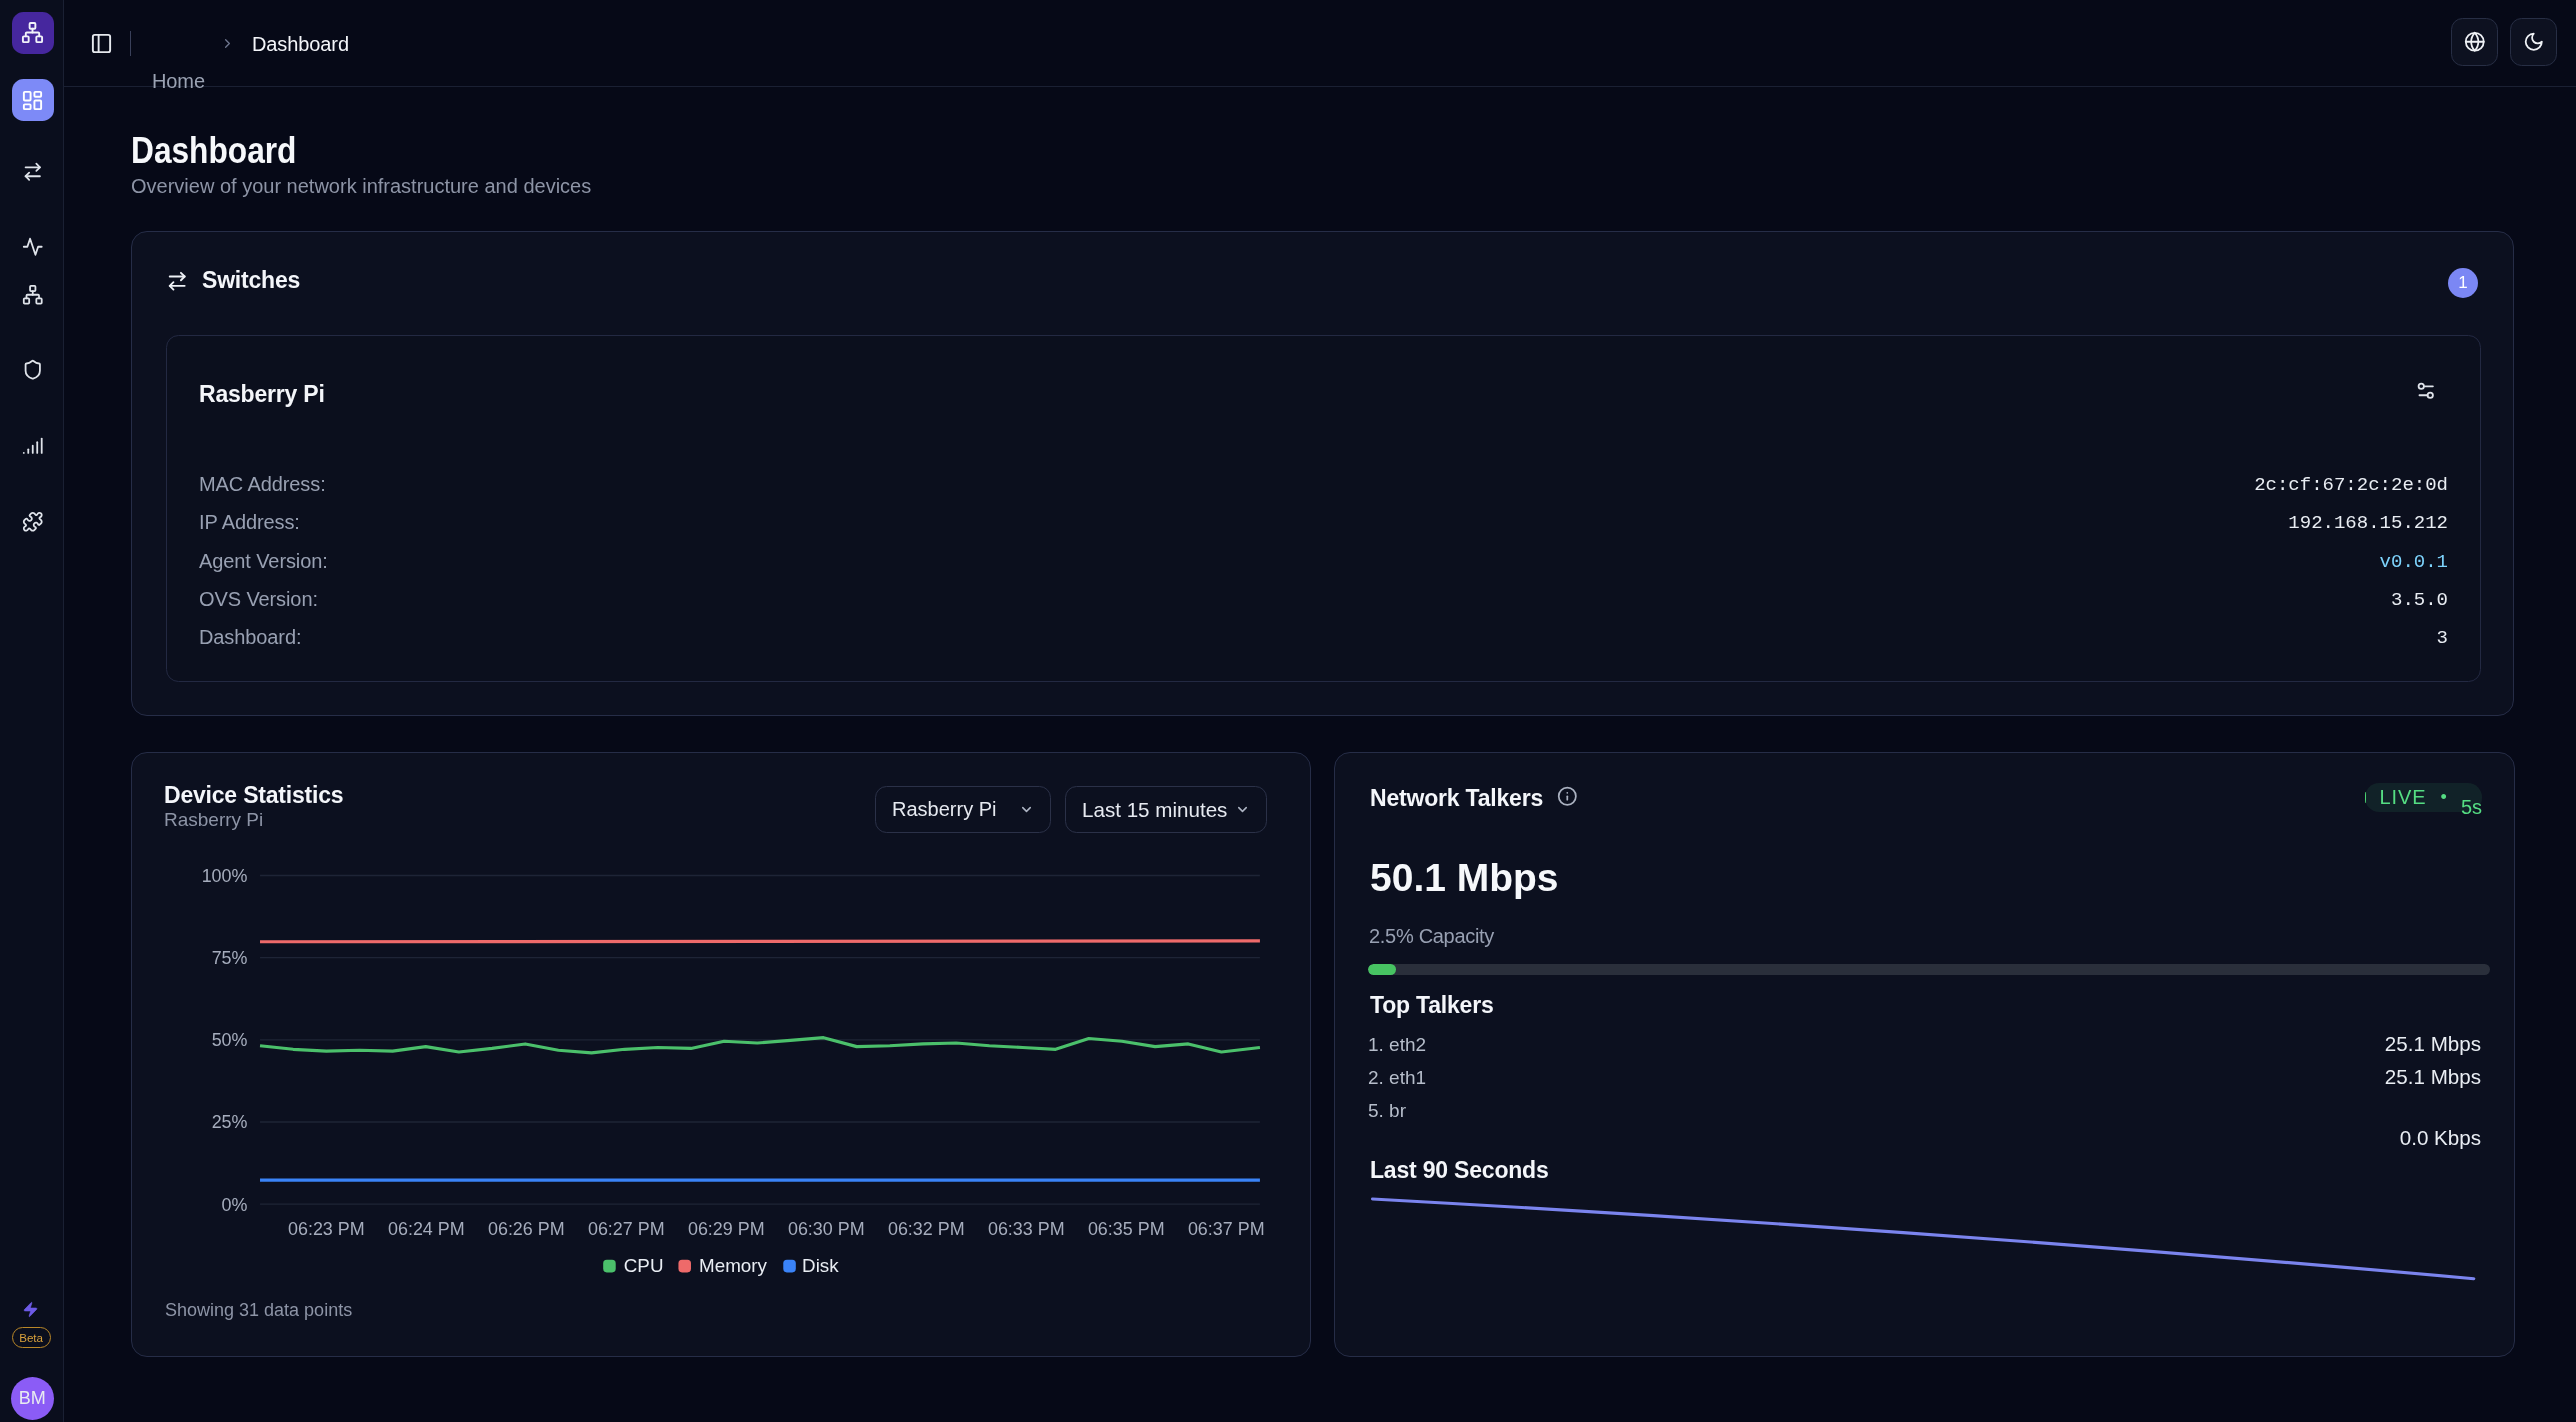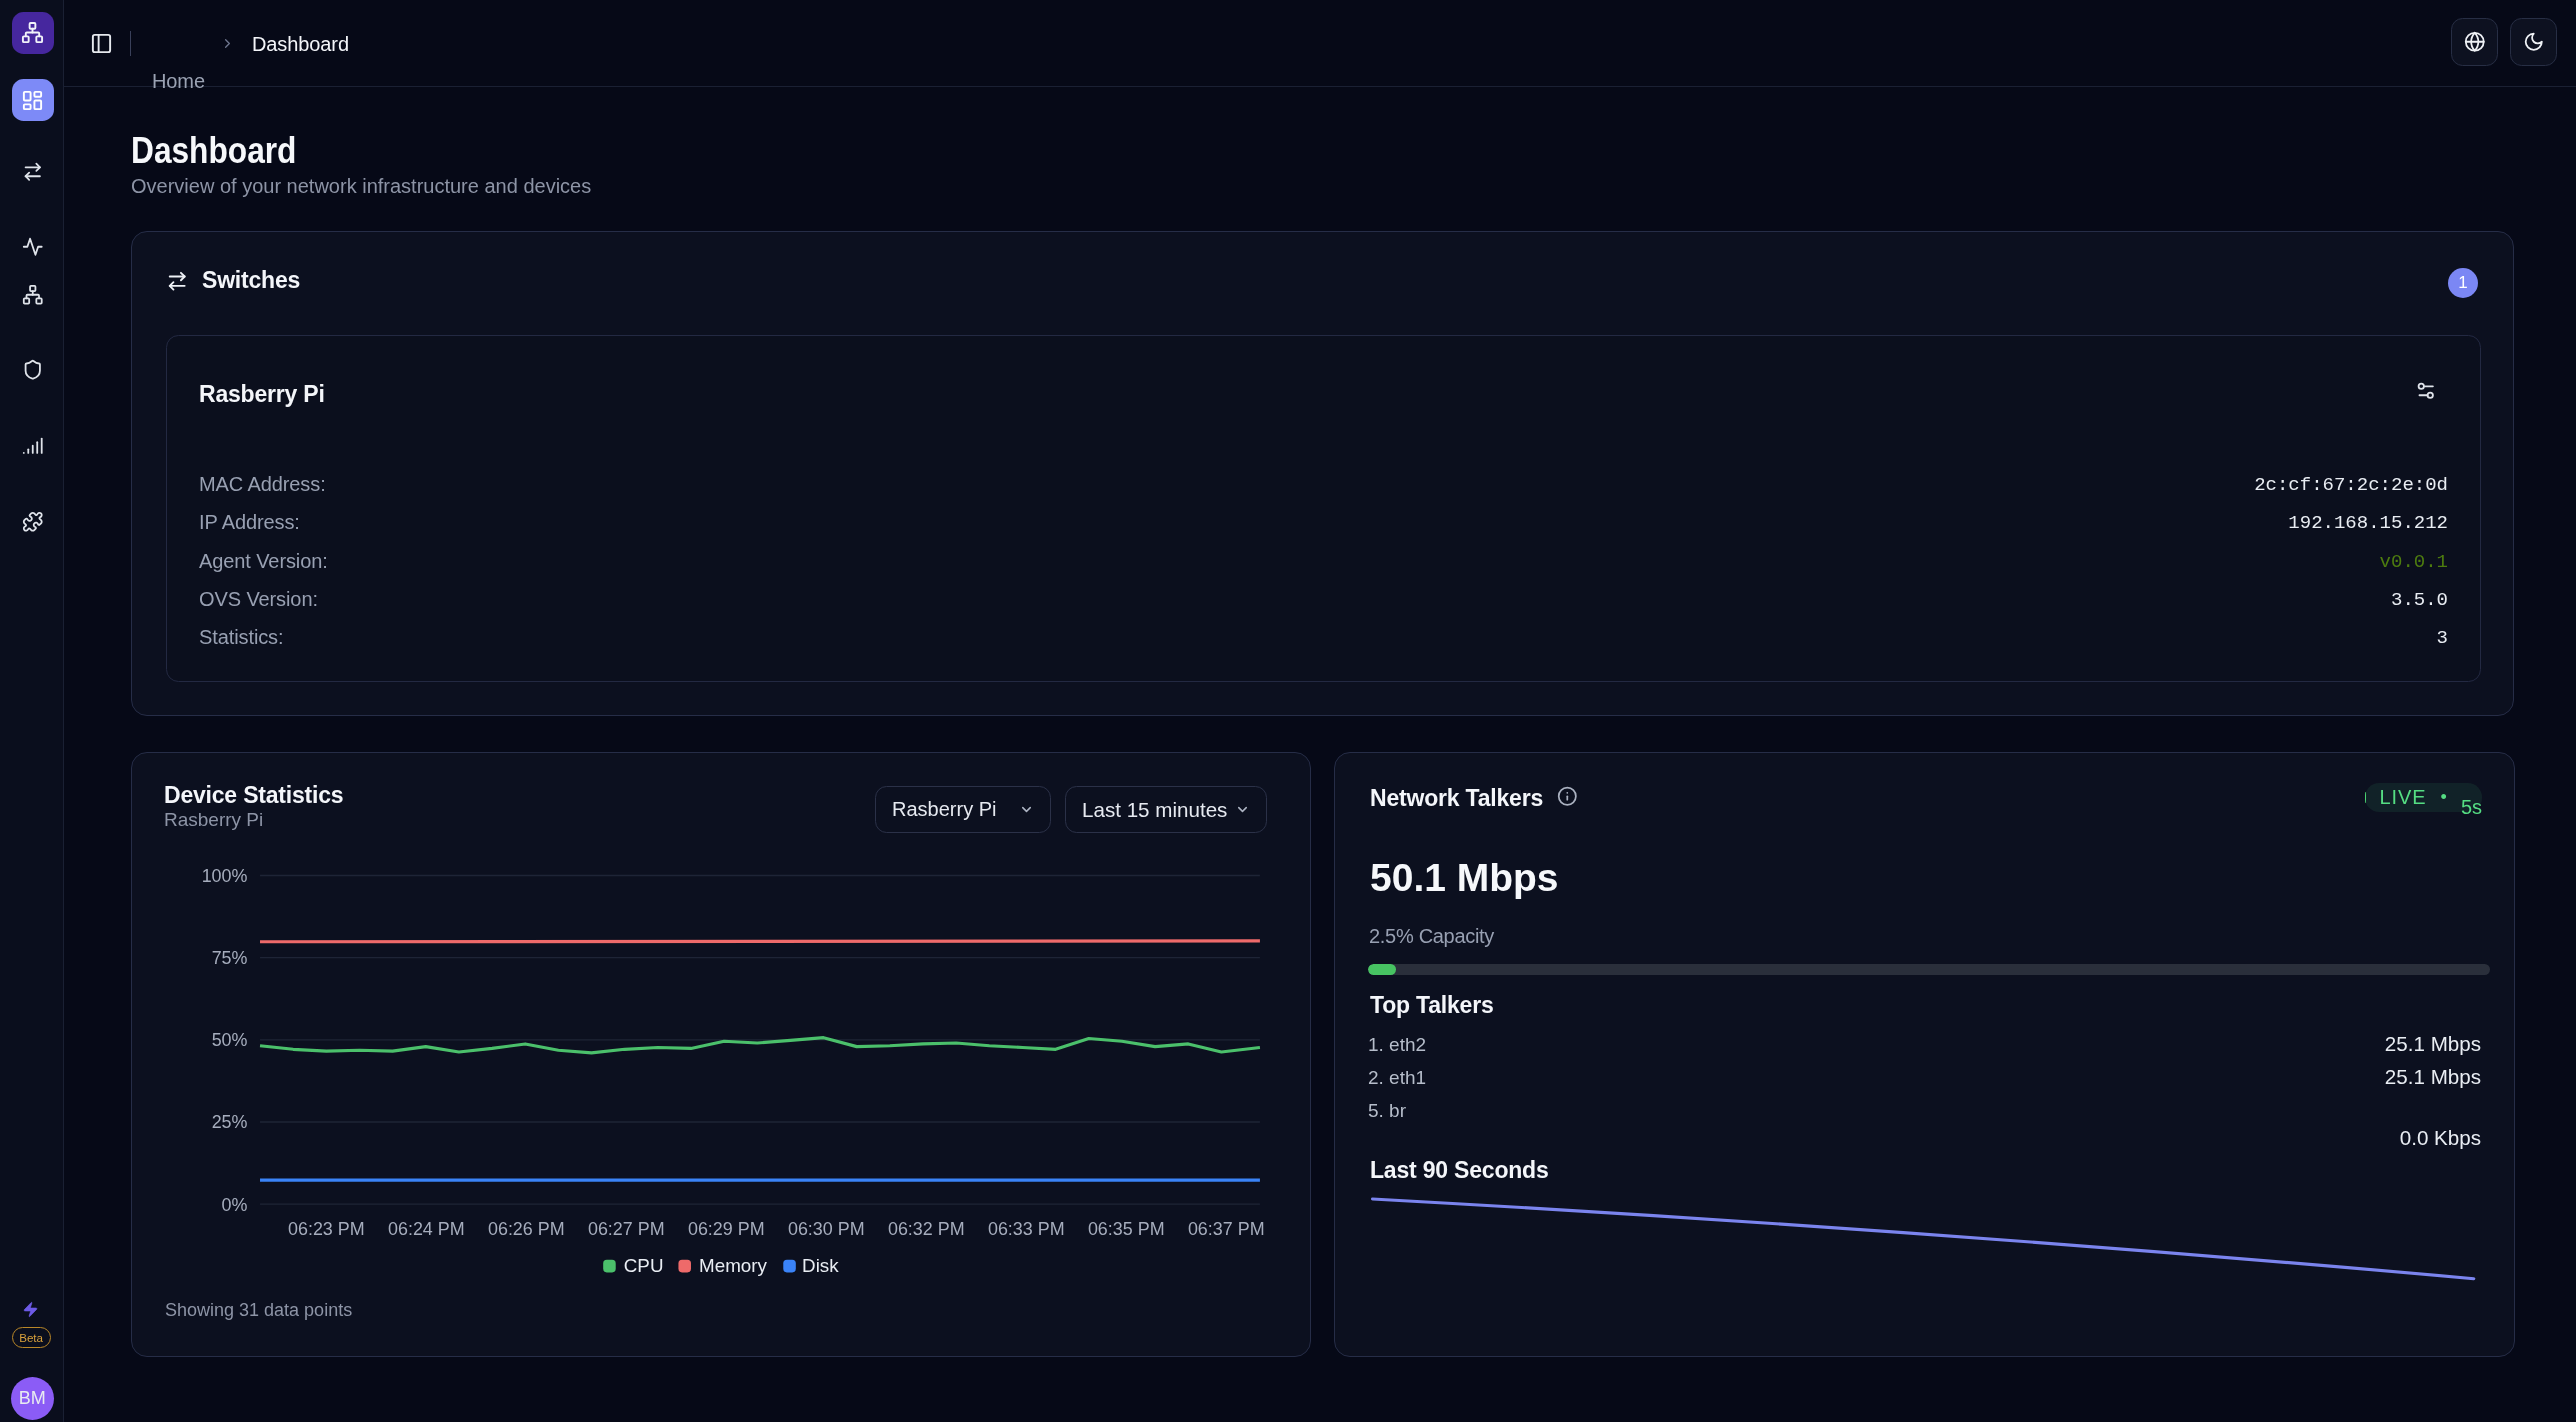--- a/index.html
+++ b/index.html
@@ -145,25 +145,25 @@
         <path d="M14 17H5"></path>
         <circle cx="17" cy="17" r="3"></circle>
         <circle cx="7" cy="7" r="3"></circle>
       </svg>
   </div>
 
   <div class="txt body22" style="left:199px;top:474px;color:#98a0b2;">MAC Address:</div>
   <div class="txt body22" style="left:199px;top:512px;color:#98a0b2;">IP Address:</div>
   <div class="txt body22" style="left:199px;top:551px;color:#98a0b2;">Agent Version:</div>
   <div class="txt body22" style="left:199px;top:589px;color:#98a0b2;">OVS Version:</div>
-  <div class="txt body22" style="left:199px;top:627px;color:#98a0b2;">Statistics:</div>
+  <div class="txt body22" style="left:199px;top:627px;color:#98a0b2;">Dashboard:</div>
 
   <div class="txt" style="right:128px;top:476px;font-size:19px;color:#e9edf3;font-family:'Liberation Mono',monospace;">2c:cf:67:2c:2e:0d</div>
   <div class="txt" style="right:128px;top:514px;font-size:19px;color:#e9edf3;font-family:'Liberation Mono',monospace;">192.168.15.212</div>
-  <div class="txt" style="right:128px;top:553px;font-size:19px;color:#4d7c0f;font-family:'Liberation Mono',monospace;">v0.0.1</div>
+  <div class="txt" style="right:128px;top:553px;font-size:19px;color:#7dd3fc;font-family:'Liberation Mono',monospace;">v0.0.1</div>
   <div class="txt" style="right:128px;top:591px;font-size:19px;color:#e9edf3;font-family:'Liberation Mono',monospace;">3.5.0</div>
   <div class="txt" style="right:128px;top:629px;font-size:19px;color:#e9edf3;font-family:'Liberation Mono',monospace;">3</div>
 
   <div class="card" style="left:131px;top:752px;width:1180px;height:605px;"></div>
   <div class="txt t24b" style="left:164px;top:784px;">Device Statistics</div>
   <div class="txt" style="left:164px;top:810px;font-size:19px;color:#8d94a6;">Rasberry Pi</div>
 
   <div class="abs" style="left:875px;top:786px;width:176px;height:47px;border-radius:11.6px;border:0.9px solid #2b3148;display:flex;align-items:center;justify-content:space-between;padding:0 16px;">
     <span style="font-size:20px;color:#e6e9f0;">Rasberry Pi</span>
     <svg width="15" height="15" viewBox="0 0 24 24" fill="none" stroke="#aeb5c4" stroke-width="2.4" stroke-linecap="round" stroke-linejoin="round">

